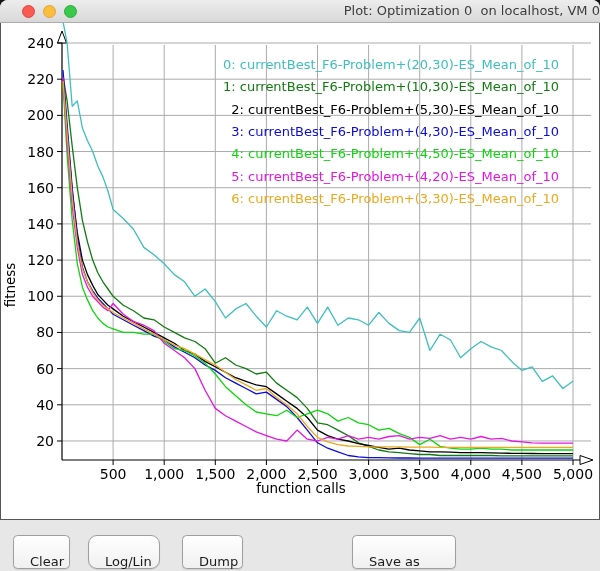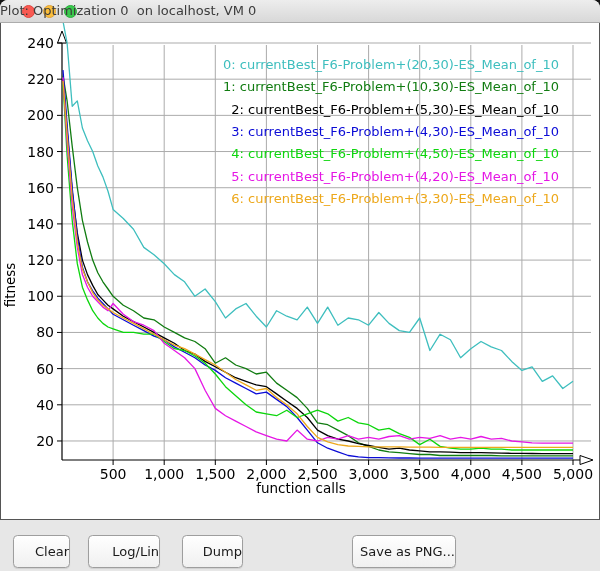--- a/index.html
+++ b/index.html
@@ -7,21 +7,21 @@
     position:relative;width:600px;height:571px;overflow:hidden;
     border-radius:8px 8px 0 0;background:#E7E7E7;
     font-family:"DejaVu Sans","Liberation Sans",sans-serif;
   }
   .titlebar{
     position:absolute;top:0;left:0;width:600px;height:22px;
     background:linear-gradient(#EDEDED,#D8D8D8);
     border-bottom:1px solid #ACACAC;
   }
   .titlebar .title{
-    position:absolute;left:0;right:0;top:3px;text-align:left;
+    position:absolute;left:0;right:0;top:3px;text-align:right;
     font-size:13px;color:#3C3C3C;white-space:pre;
   }
   .tl{position:absolute;top:5px;width:13px;height:13px;border-radius:50%;box-sizing:border-box;}
   .tl.red{left:22px;background:#F95A52;border:1px solid #DE453F;}
   .tl.yellow{left:43px;background:#FBBE3C;border:1px solid #DFA23A;}
   .tl.green{left:64px;background:#39C94C;border:1px solid #2BAD3D;}
   .plot-panel{
     position:absolute;top:23px;left:0;width:600px;height:497px;
     background:#FFFFFF;box-sizing:border-box;
     border-left:1px solid #555;border-right:1px solid #555;border-bottom:1px solid #555;
@@ -29,26 +29,26 @@
   .plot-panel svg{position:absolute;top:0;left:0;}
   .legend{position:absolute;top:0;left:0;width:100%;height:100%;pointer-events:none;}
   .legend-row{
     position:absolute;right:40px;white-space:pre;
     font-size:13px;letter-spacing:0px;
   }
   .button-bar{
     position:absolute;top:520px;left:0;width:600px;height:51px;background:#E7E7E7;
   }
   .push-btn{
-    position:absolute;top:15px;height:33px;box-sizing:border-box;
+    position:absolute;top:15px;height:24px;box-sizing:border-box;
     background:linear-gradient(#FFFFFF,#F0F0F0);
     border:1px solid #9E9E9E;border-radius:4.5px;
     box-shadow:0 1px 1px rgba(0,0,0,0.10);
     font-family:"DejaVu Sans","Liberation Sans",sans-serif;
-    font-size:13px;color:#1A1A1A;padding:0;line-height:19px;text-align:right;
+    font-size:13px;color:#1A1A1A;padding:16px;line-height:19px;text-align:left;
   }
   svg text{font-family:"DejaVu Sans","Liberation Sans",sans-serif;fill:#000;}
 </style>
 </head>
 <body>
 
 <div class="window">
 
   <div class="titlebar">
     <span class="tl red"></span>
@@ -145,18 +145,18 @@
         <div class="legend-row" style="top: 78.6px; color: rgb(0, 0, 0);">2: currentBest_F6-Problem+(5,30)-ES_Mean_of_10</div>
         <div class="legend-row" style="top: 100.9px; color: rgb(11, 11, 214);">3: currentBest_F6-Problem+(4,30)-ES_Mean_of_10</div>
         <div class="legend-row" style="top: 123.2px; color: rgb(12, 214, 12);">4: currentBest_F6-Problem+(4,50)-ES_Mean_of_10</div>
         <div class="legend-row" style="top: 145.5px; color: rgb(229, 22, 229);">5: currentBest_F6-Problem+(4,20)-ES_Mean_of_10</div>
         <div class="legend-row" style="top: 167.8px; color: rgb(237, 168, 27);">6: currentBest_F6-Problem+(3,30)-ES_Mean_of_10</div>
       </div>
   </div>
 
   <div class="button-bar">
     <button class="push-btn" style="left:13px;width:57px;">Clear</button>
-    <button class="push-btn" style="left:88px;width:72px;">Log/Lin</button>
+    <button class="push-btn" style="left:88px;width:72px;border-radius:9px;">Log/Lin</button>
     <button class="push-btn" style="left:182px;width:61px;">Dump</button>
     <button class="push-btn" style="left:352px;width:104px;">Save as PNG...</button>
   </div>
 
 </div>
 
 </body></html>

